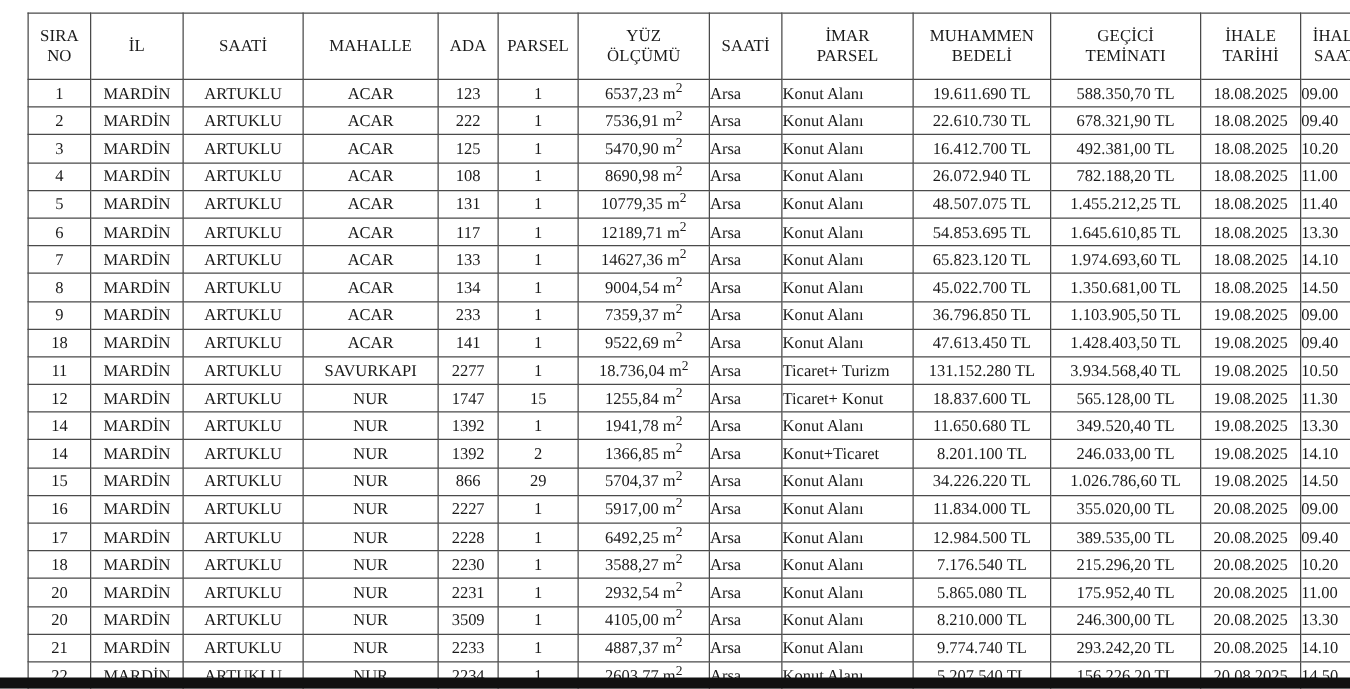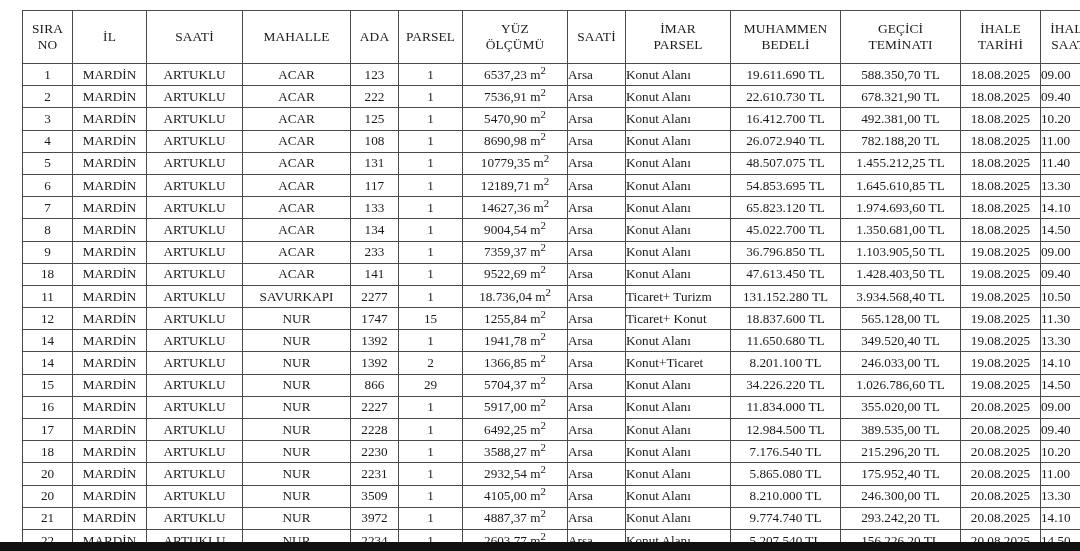--- a/index.html
+++ b/index.html
@@ -458,21 +458,21 @@
           <td class="c-center">8.210.000 TL</td>
           <td class="c-center">246.300,00 TL</td>
           <td class="c-center">20.08.2025</td>
           <td class="c-left">13.30</td>
         </tr>
         <tr>
           <td class="c-center">21</td>
           <td class="c-center">MARDİN</td>
           <td class="c-center">ARTUKLU</td>
           <td class="c-center">NUR</td>
-          <td class="c-center">3972</td>
+          <td class="c-center">2233</td>
           <td class="c-center">1</td>
           <td class="c-center">4887,37 m<span class="sup-m2">2</span></td>
           <td class="c-left">Arsa</td>
           <td class="c-left">Konut Alanı</td>
           <td class="c-center">9.774.740 TL</td>
           <td class="c-center">293.242,20 TL</td>
           <td class="c-center">20.08.2025</td>
           <td class="c-left">14.10</td>
         </tr>
         <tr>

